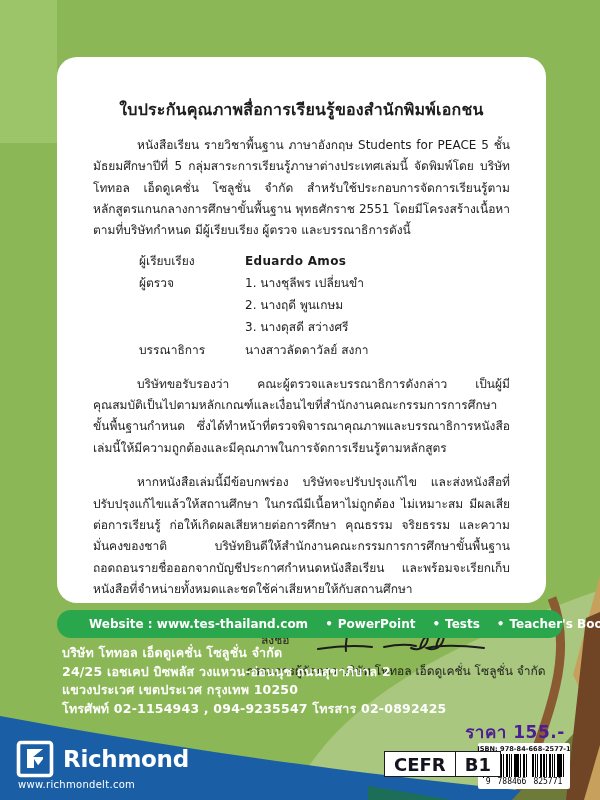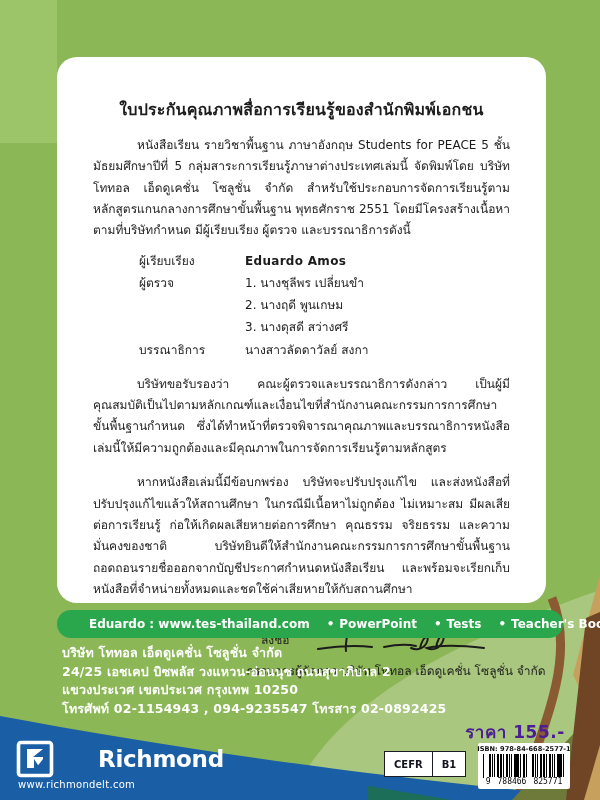--- a/index.html
+++ b/index.html
@@ -68,28 +68,28 @@
       #000 5.6px 7.8px, #fff 7.8px 8.6px);
   }
   .barcode-digits{
     display:flex; gap:7px; font-family:"DejaVu Sans Mono","Liberation Mono",monospace;
     font-size:8px; color:#000; margin-top:-1px; background:#fff; padding:0 2px;
   }
   
   .cefr{
     position:absolute; left:384px; top:751px; height:26px; display:flex;
     background:#ffffff; border:1.6px solid #1b1b24; color:#14141e;
-    font-weight:bold; font-size:10px; align-items:stretch;
+    font-weight:bold; font-size:18px; align-items:stretch;
   }
   .cefr .cell{ display:flex; align-items:center; padding:0 9px; }
   .cefr .cell + .cell{ border-left:1.6px solid #1b1b24; }
   
   .brand{ position:absolute; left:16px; top:740px; color:#ffffff; }
   .brand-row{ display:flex; align-items:center; gap:9px; }
-  .brand-name{ font-size:23px; font-weight:bold; letter-spacing:-.3px;margin-left:35px; }
+  .brand-name{ font-size:23px; font-weight:bold; letter-spacing:-.3px; }
   .brand-site{ font-size:10px; margin-top:1px; margin-left:2px; letter-spacing:.3px; }
 </style>
 </head>
 <body>
 
 <div id="screen">
 
   <div class="corner-block"></div>
 
   <svg id="bottom-art" viewBox="0 0 600 240" preserveAspectRatio="none">
@@ -139,21 +139,21 @@
         <path d="M6,29 C26,26 44,25 60,27 M36,10 C35,17 33,25 34,31" fill="none" stroke="#1c1c1c" stroke-width="2" stroke-linecap="round"></path>
         <path d="M72,27 C86,24 96,24 104,26 M108,28 C112,13 119,15 114,24 C110,30 103,30 99,28 M124,27 C128,11 135,13 130,23 C126,30 119,30 115,28 C128,25 146,25 172,28" fill="none" stroke="#1c1c1c" stroke-width="2" stroke-linecap="round"></path>
       </svg>
     </div>
     <div class="sign-block">
       <div class="signer-title">กรรมการผู้จัดการ บริษัท โททอล เอ็ดดูเคชั่น โซลูชั่น จำกัด</div>
     </div>
   </div>
 
   <div class="banner">
-    <span>Eduardo : www.tes-thailand.com</span>
+    <span>Website : www.tes-thailand.com</span>
     <span class="feature">PowerPoint</span>
     <span class="feature">Tests</span>
     <span class="feature">Teacher's Book</span>
 
   </div>
 
   <div class="address">
     <div>บริษัท โททอล เอ็ดดูเคชั่น โซลูชั่น จำกัด</div>
     <div>24/25 เอชเคป บิซพลัส วงแหวน-อ่อนนุช ถนนสุขาภิบาล 2</div>
     <div>แขวงประเวศ เขตประเวศ กรุงเทพ 10250</div>

